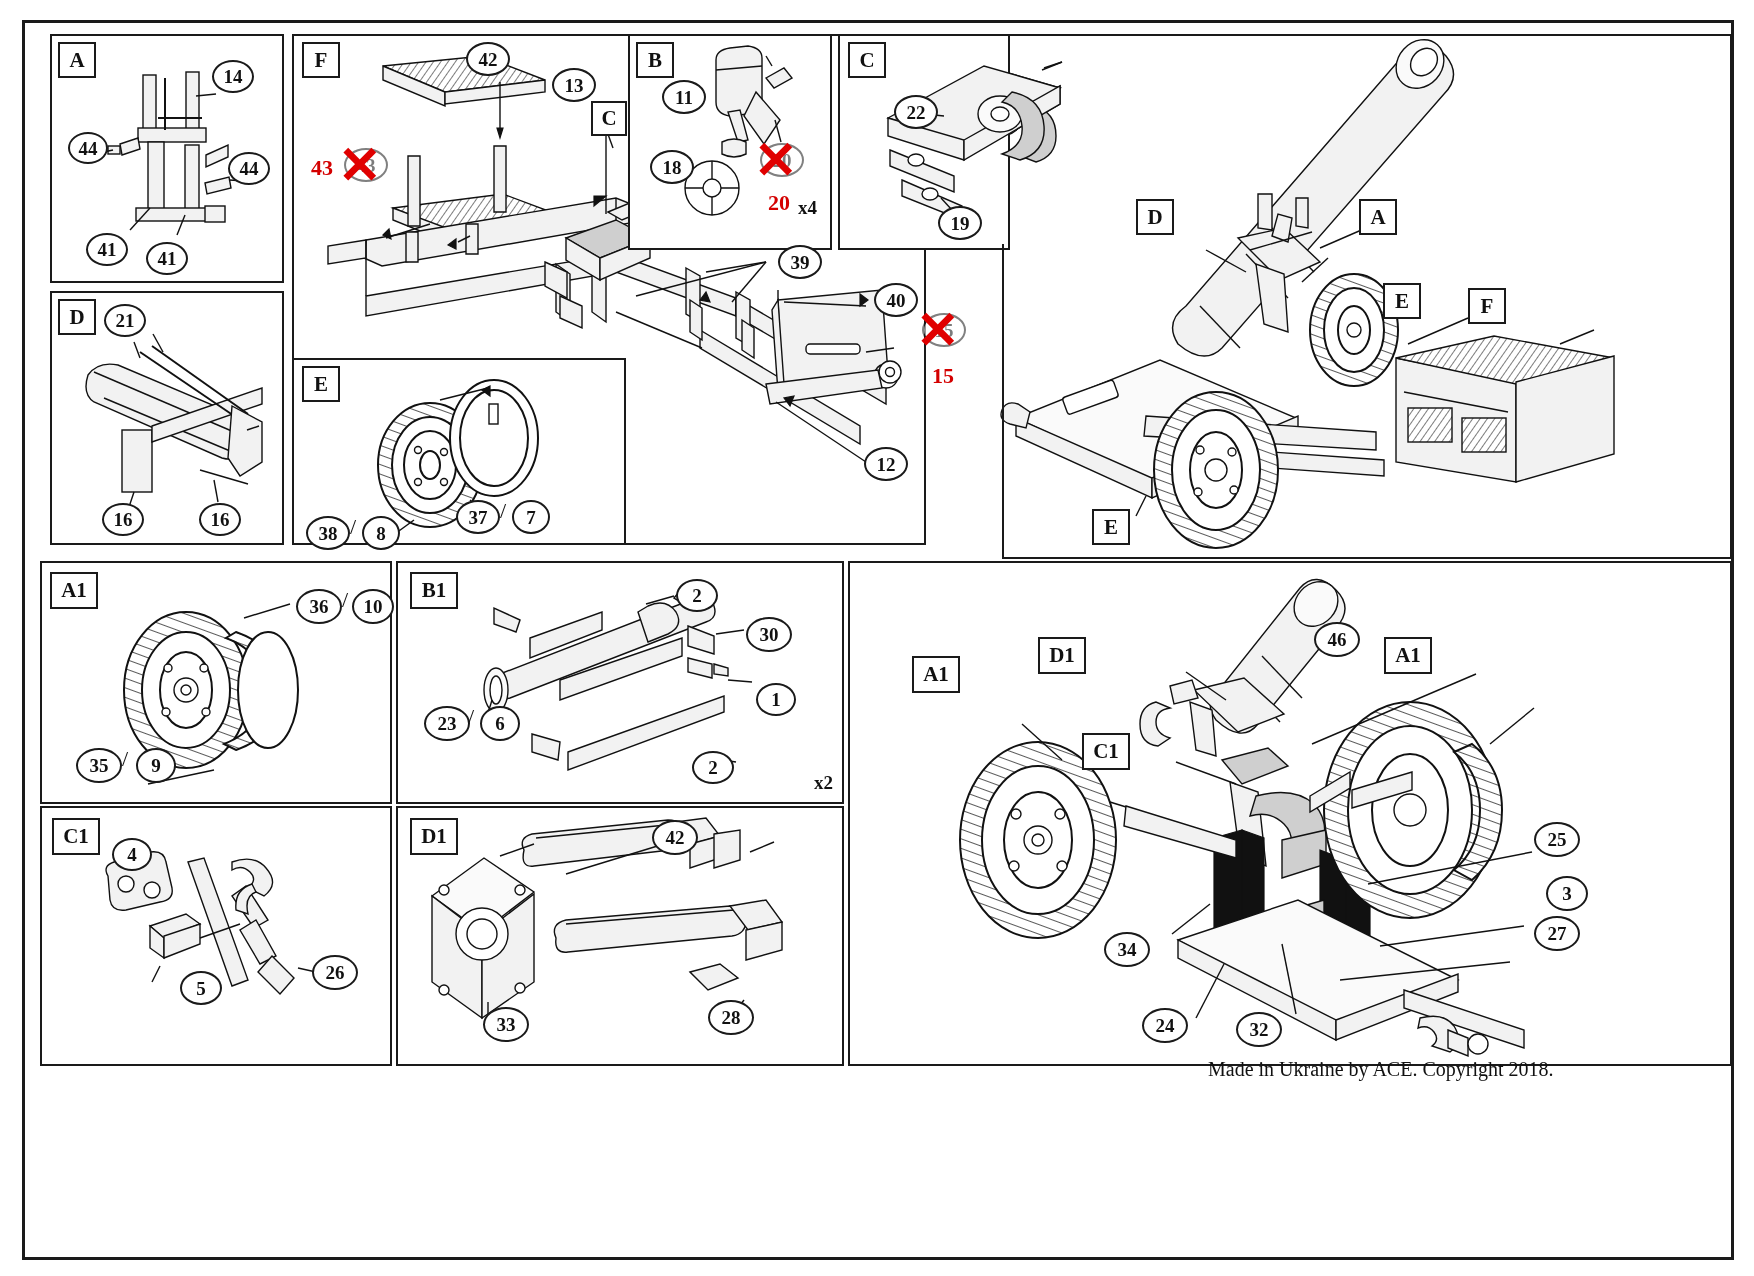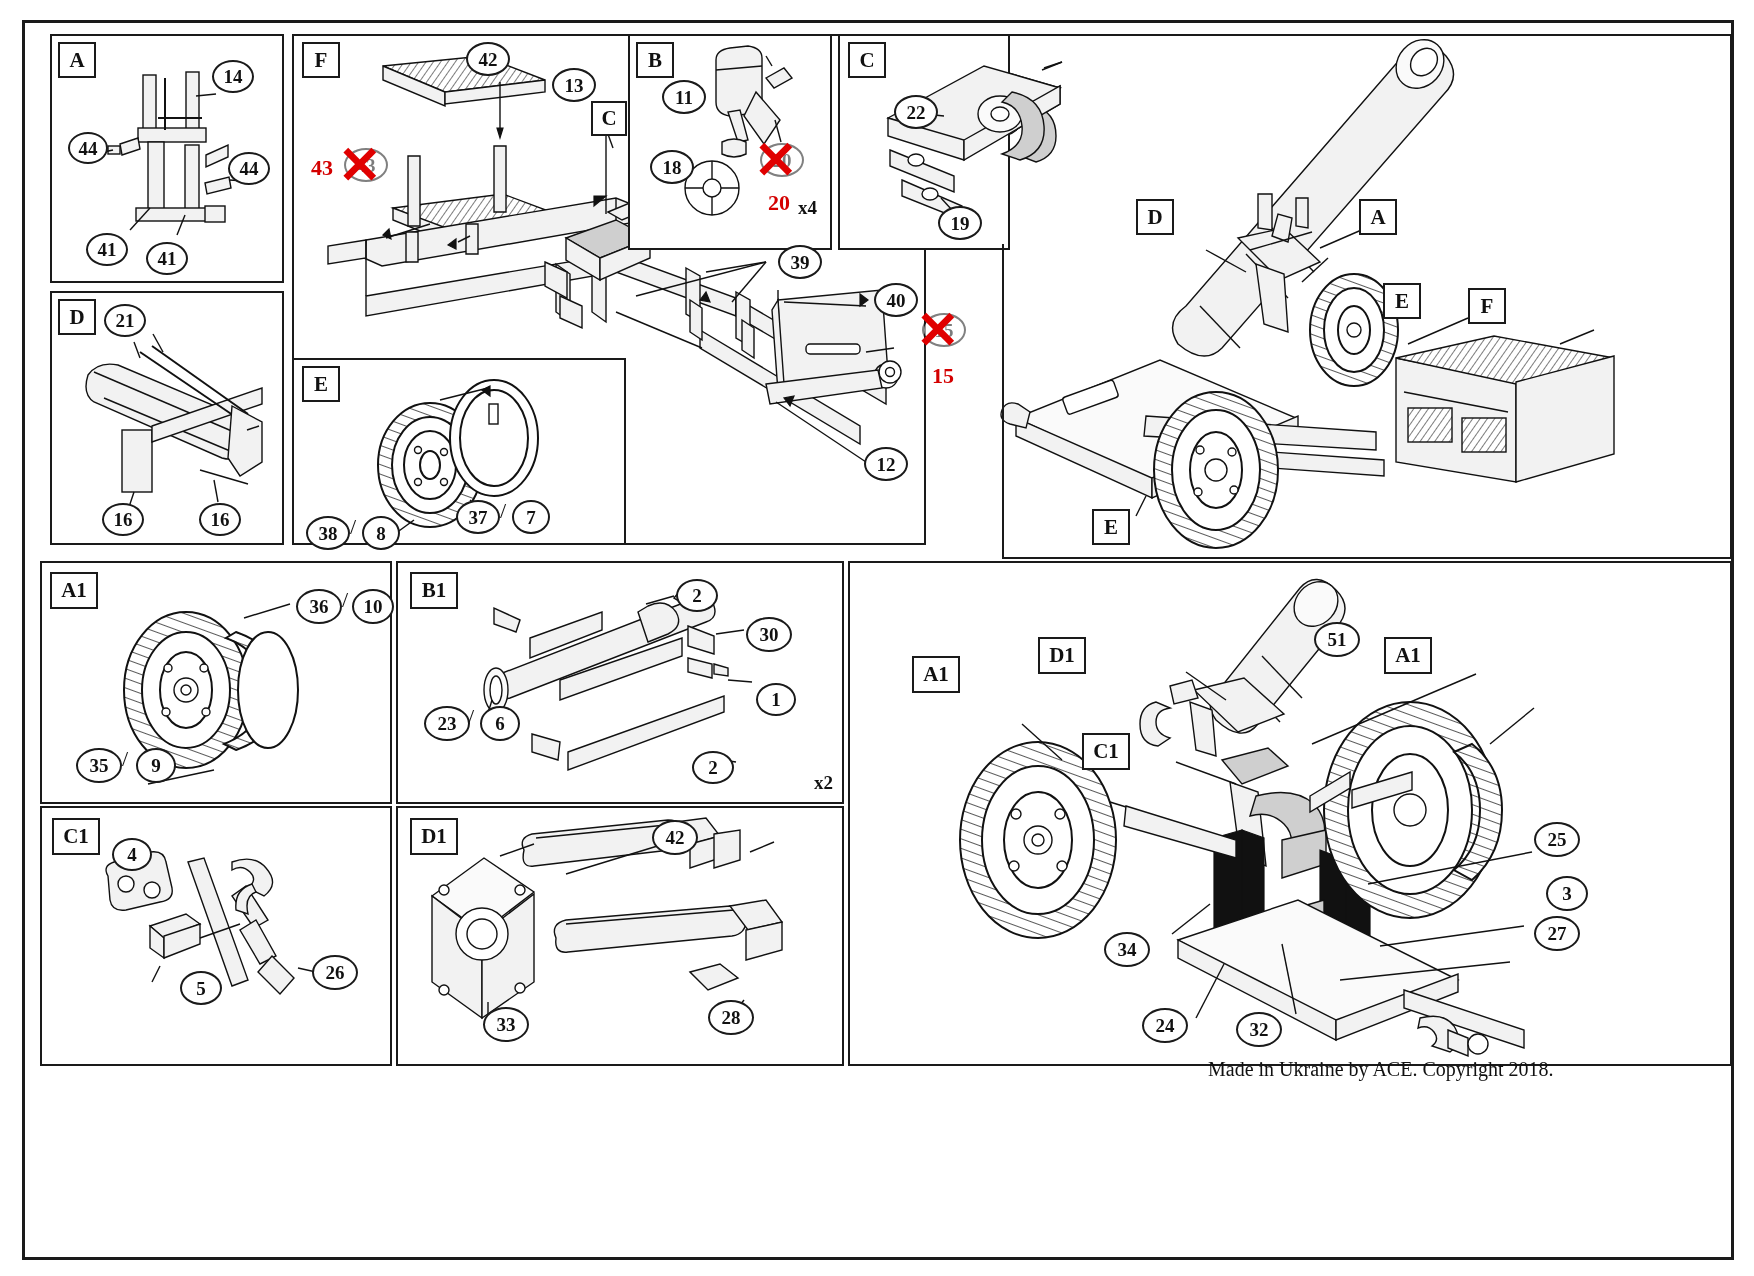--- a/index.html
+++ b/index.html
@@ -554,21 +554,21 @@
   <div class="lbl" style="left:814px;top:772px;">x2</div>
 
   <div class="num" style="left:112px;top:838px;width:36px;height:29px;">4</div>
   <div class="num" style="left:180px;top:971px;width:38px;height:30px;">5</div>
   <div class="num" style="left:312px;top:955px;width:42px;height:31px;">26</div>
 
   <div class="num" style="left:652px;top:820px;width:42px;height:31px;">42</div>
   <div class="num" style="left:483px;top:1007px;width:42px;height:31px;">33</div>
   <div class="num" style="left:708px;top:1000px;width:42px;height:31px;">28</div>
 
-  <div class="num" style="left:1314px;top:622px;width:42px;height:31px;">51</div>
+  <div class="num" style="left:1314px;top:622px;width:42px;height:31px;">46</div>
   <div class="num" style="left:1534px;top:822px;width:42px;height:31px;">25</div>
   <div class="num" style="left:1546px;top:876px;width:38px;height:31px;">3</div>
   <div class="num" style="left:1534px;top:916px;width:42px;height:31px;">27</div>
   <div class="num" style="left:1104px;top:932px;width:42px;height:31px;">34</div>
   <div class="num" style="left:1142px;top:1008px;width:42px;height:31px;">24</div>
   <div class="num" style="left:1236px;top:1012px;width:42px;height:31px;">32</div>
 
   <div class="credit" style="left:1208px;top:1058px;">Made in Ukraine by ACE. Copyright 2018.</div>
 
 </div>

